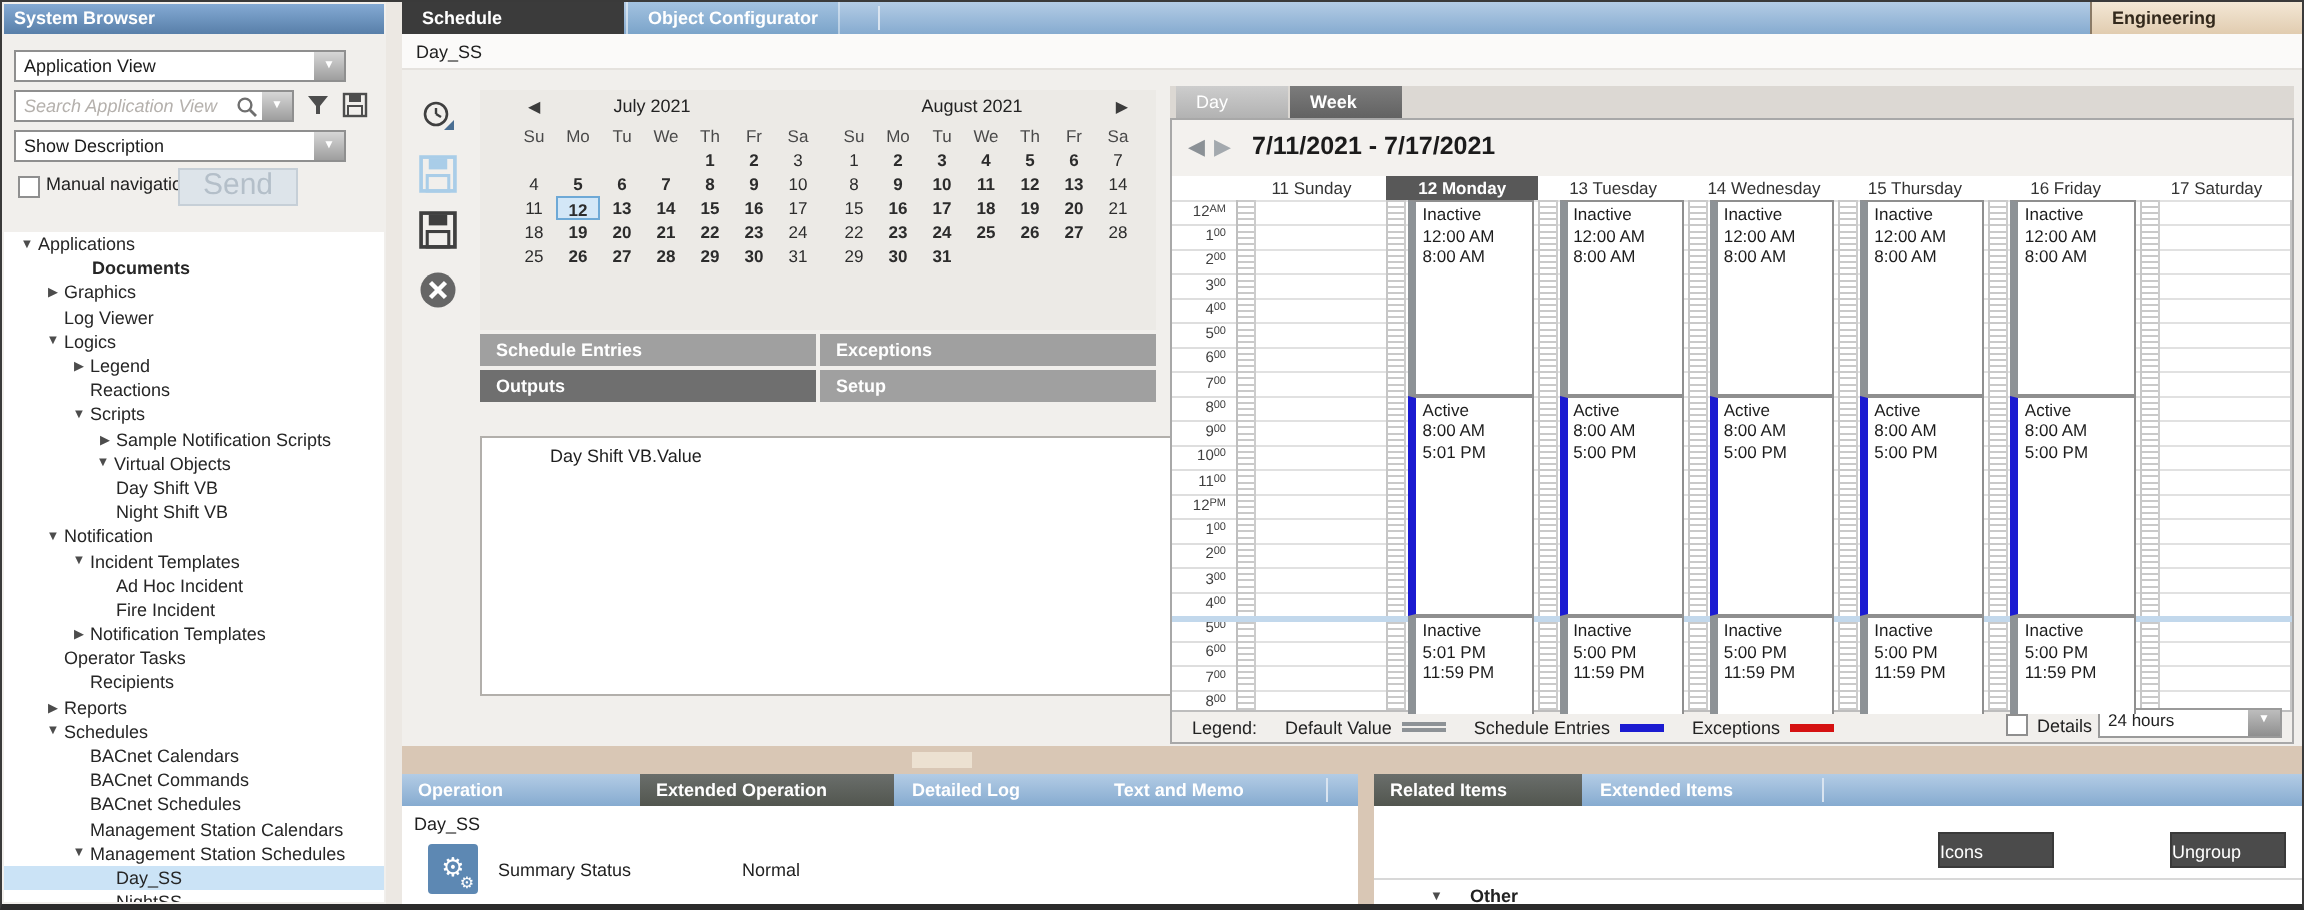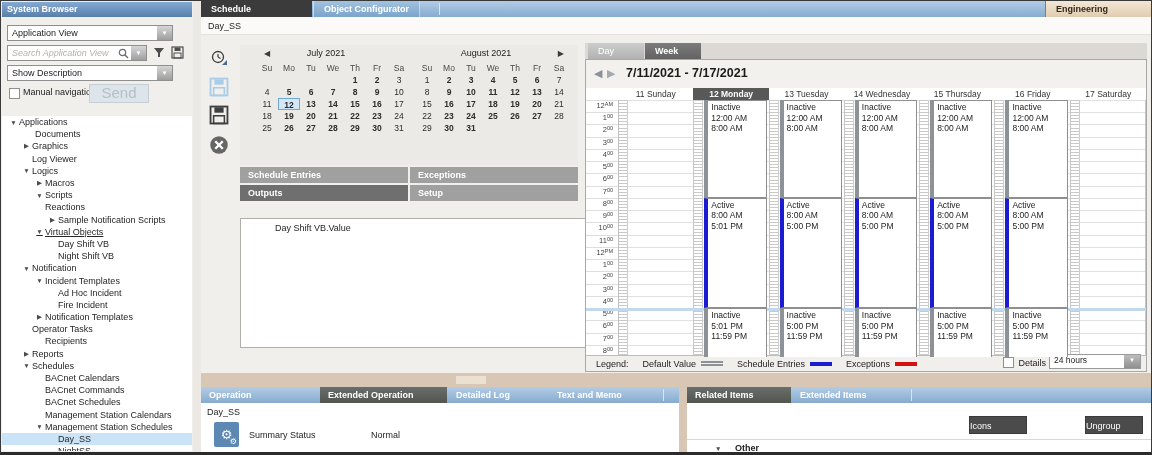--- a/index.html
+++ b/index.html
@@ -180,53 +180,53 @@
 
     <span id="manual-cb" class="checkbox"></span>
     <span id="manual-lbl">Manual navigation</span>
     <div id="send-btn">Send</div>
 
     <div class="tree" id="tree">
         <div class="titem" style="padding-left: 6px;">
           <span class="arr">▼</span>
           <span class="tlabel">Applications</span>
         </div>
-        <div class="titem" style="padding-left: 22px;">
+        <div class="titem" style="padding-left: 33px; font-weight: bold;">
           <span class="arr"></span>
           <span class="tlabel">Documents</span>
         </div>
         <div class="titem" style="padding-left: 19px;">
           <span class="arr">▶</span>
           <span class="tlabel">Graphics</span>
         </div>
         <div class="titem" style="padding-left: 19px;">
           <span class="arr"></span>
           <span class="tlabel">Log Viewer</span>
         </div>
         <div class="titem" style="padding-left: 19px;">
           <span class="arr">▼</span>
           <span class="tlabel">Logics</span>
         </div>
         <div class="titem" style="padding-left: 32px;">
           <span class="arr">▶</span>
-          <span class="tlabel">Macros</span>
+          <span class="tlabel">Legend</span>
+        </div>
+        <div class="titem" style="padding-left: 32px;">
+          <span class="arr"></span>
+          <span class="tlabel">Reactions</span>
         </div>
         <div class="titem" style="padding-left: 32px;">
           <span class="arr">▼</span>
           <span class="tlabel">Scripts</span>
-        </div>
-        <div class="titem" style="padding-left: 32px;">
-          <span class="arr"></span>
-          <span class="tlabel">Reactions</span>
         </div>
         <div class="titem" style="padding-left: 45px;">
           <span class="arr">▶</span>
           <span class="tlabel">Sample Notification Scripts</span>
         </div>
-        <div class="titem" style="padding-left: 32px; text-decoration: underline;">
+        <div class="titem" style="padding-left: 44px;">
           <span class="arr">▼</span>
           <span class="tlabel">Virtual Objects</span>
         </div>
         <div class="titem" style="padding-left: 45px;">
           <span class="arr"></span>
           <span class="tlabel">Day Shift VB</span>
         </div>
         <div class="titem" style="padding-left: 45px;">
           <span class="arr"></span>
           <span class="tlabel">Night Shift VB</span>

